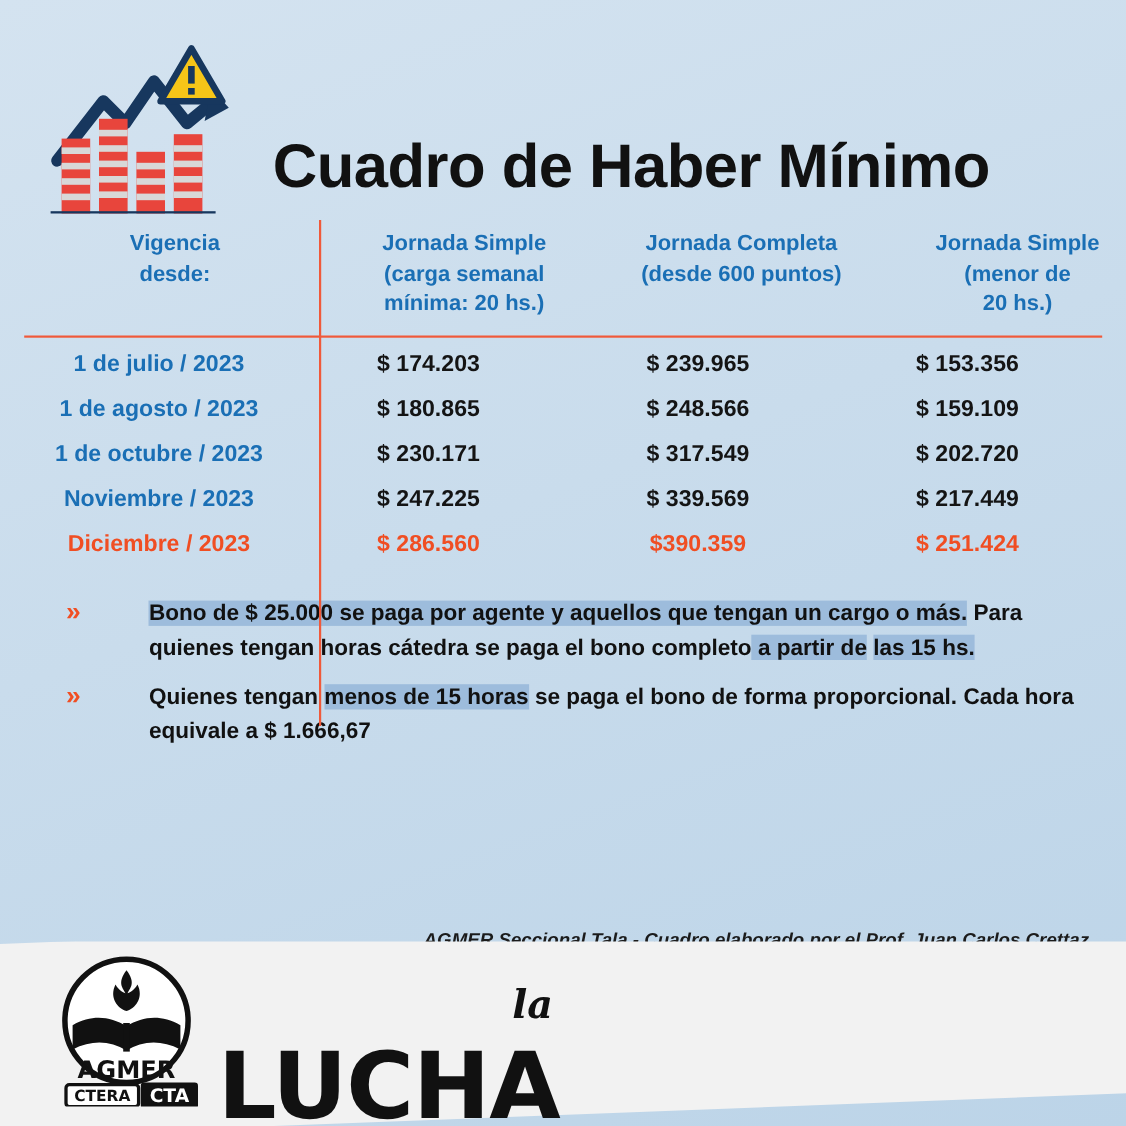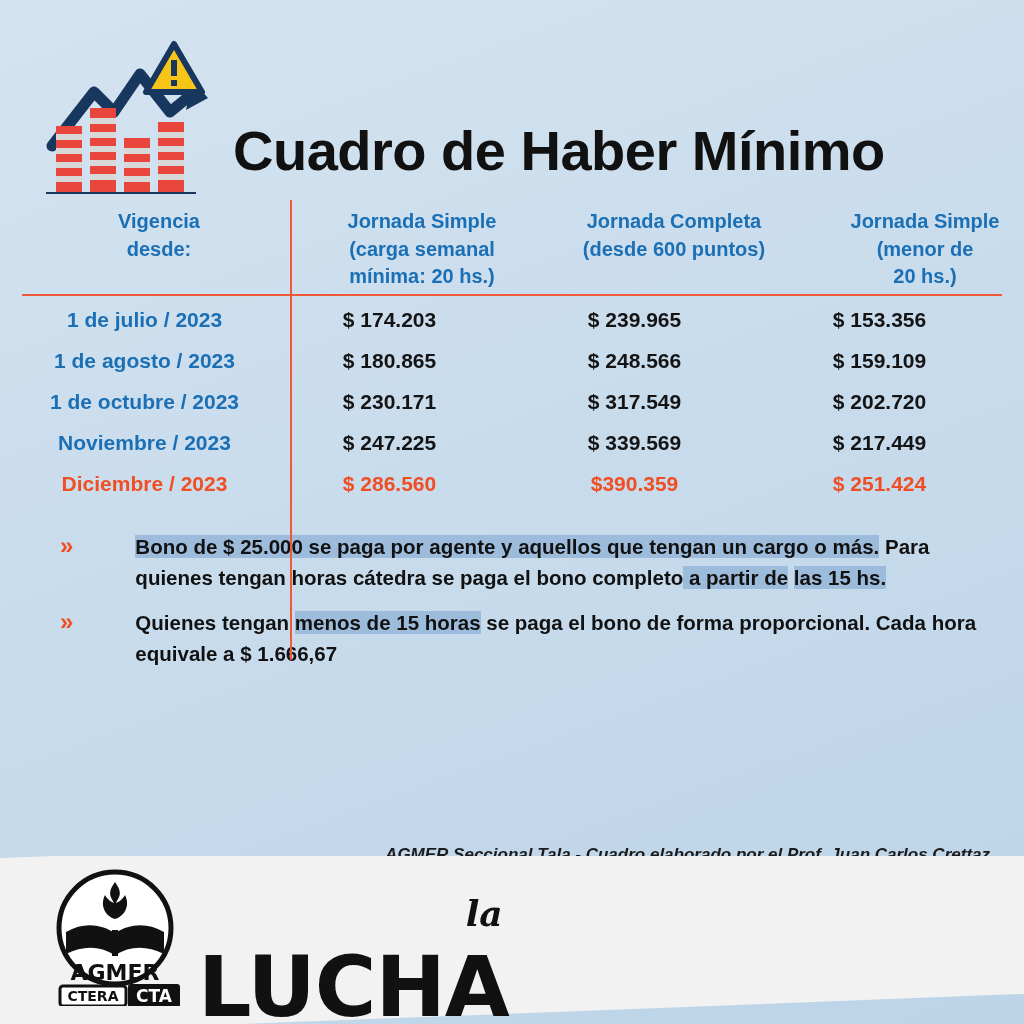--- a/index.html
+++ b/index.html
@@ -29,21 +29,21 @@
   }
   .logo-mark {
     position: absolute;
     left: 42px;
     top: 34px;
     width: 170px;
     height: 160px;
   }
   .page-title {
     position: absolute;
-    left: 233px;
+    left: 248px;
     top: 118px;
     font-size: 56px;
     font-weight: bold;
     color: #111;
     letter-spacing: -0.5px;
     white-space: nowrap;
   }
 
   
   .table-wrap {
@@ -53,21 +53,21 @@
   table.main {
     width: 980px;
     border-collapse: collapse;
     table-layout: fixed;
   }
   table.main th {
     font-size: 20px;
     font-weight: bold;
     color: #1a6fb5;
     line-height: 1.38;
-    padding: 8px 6px 3px 6px;
+    padding: 8px 6px 14px 6px;
     vertical-align: top;
     text-align: center;
   }
   table.main th.col-vig {
     width: 262px;
   }
   table.main th.col-a { width: 240px; }
   table.main th.col-b { width: 240px; }
   table.main th.col-c { width: 238px; }
 

